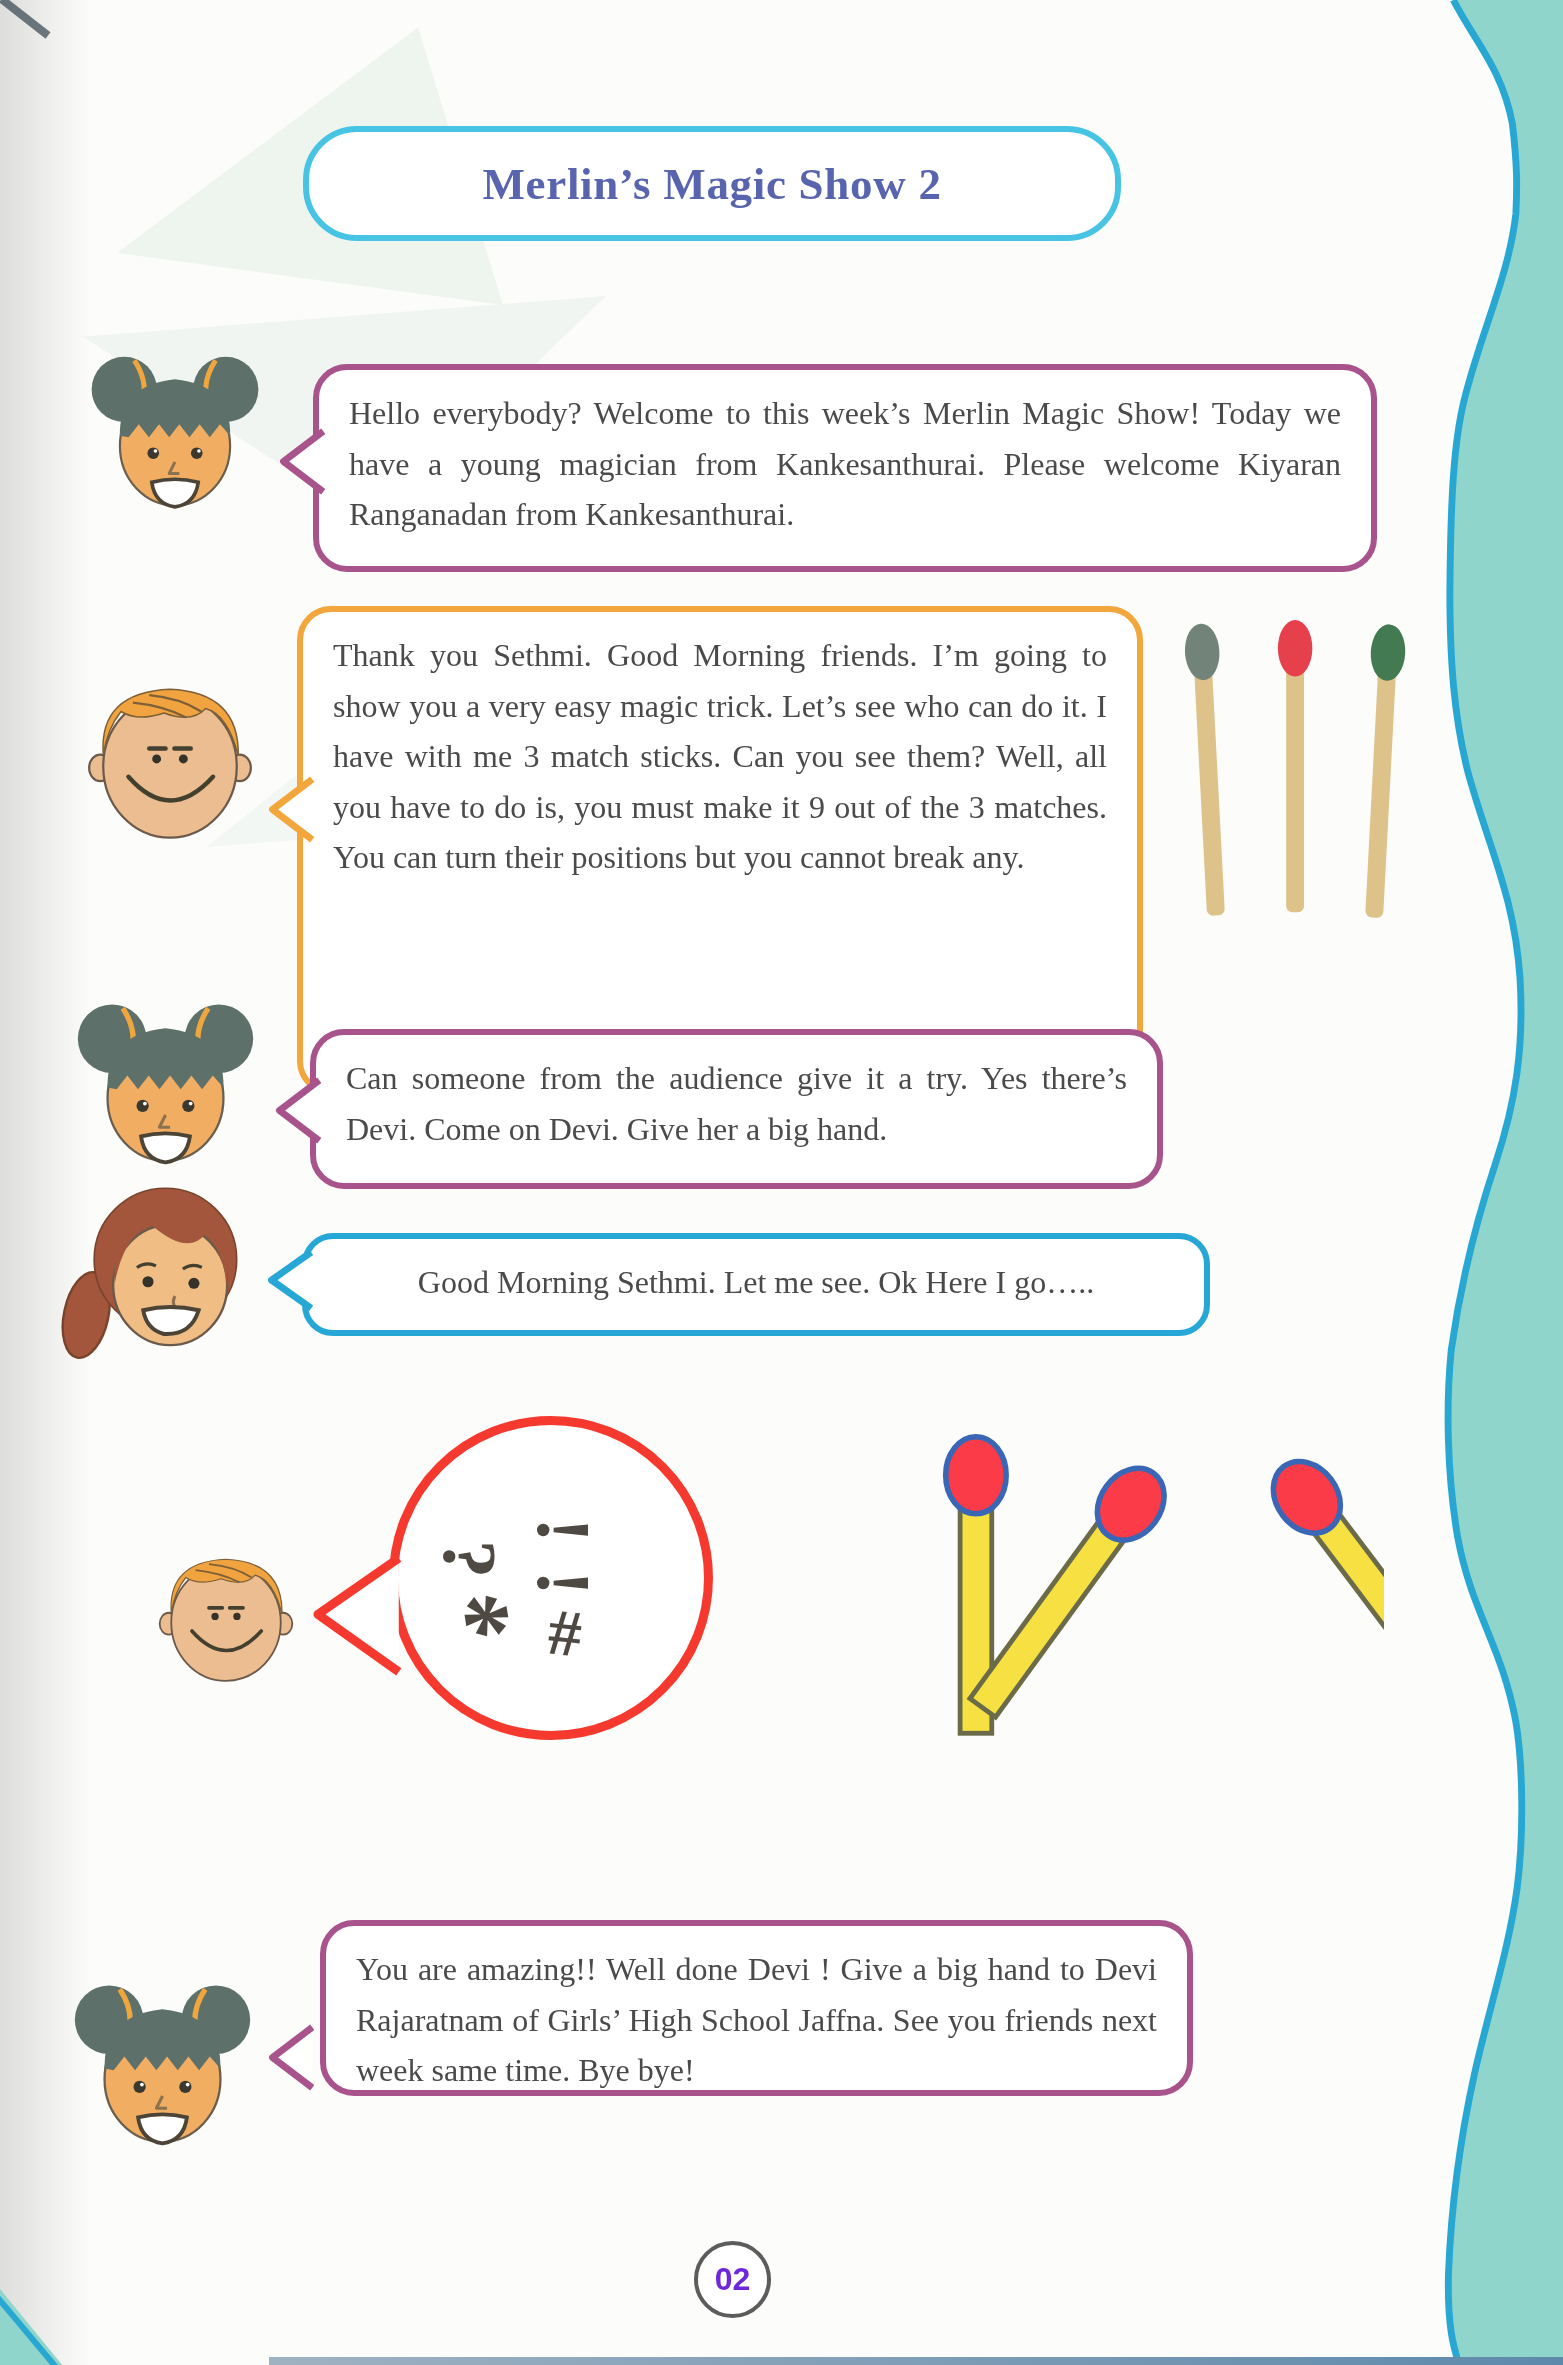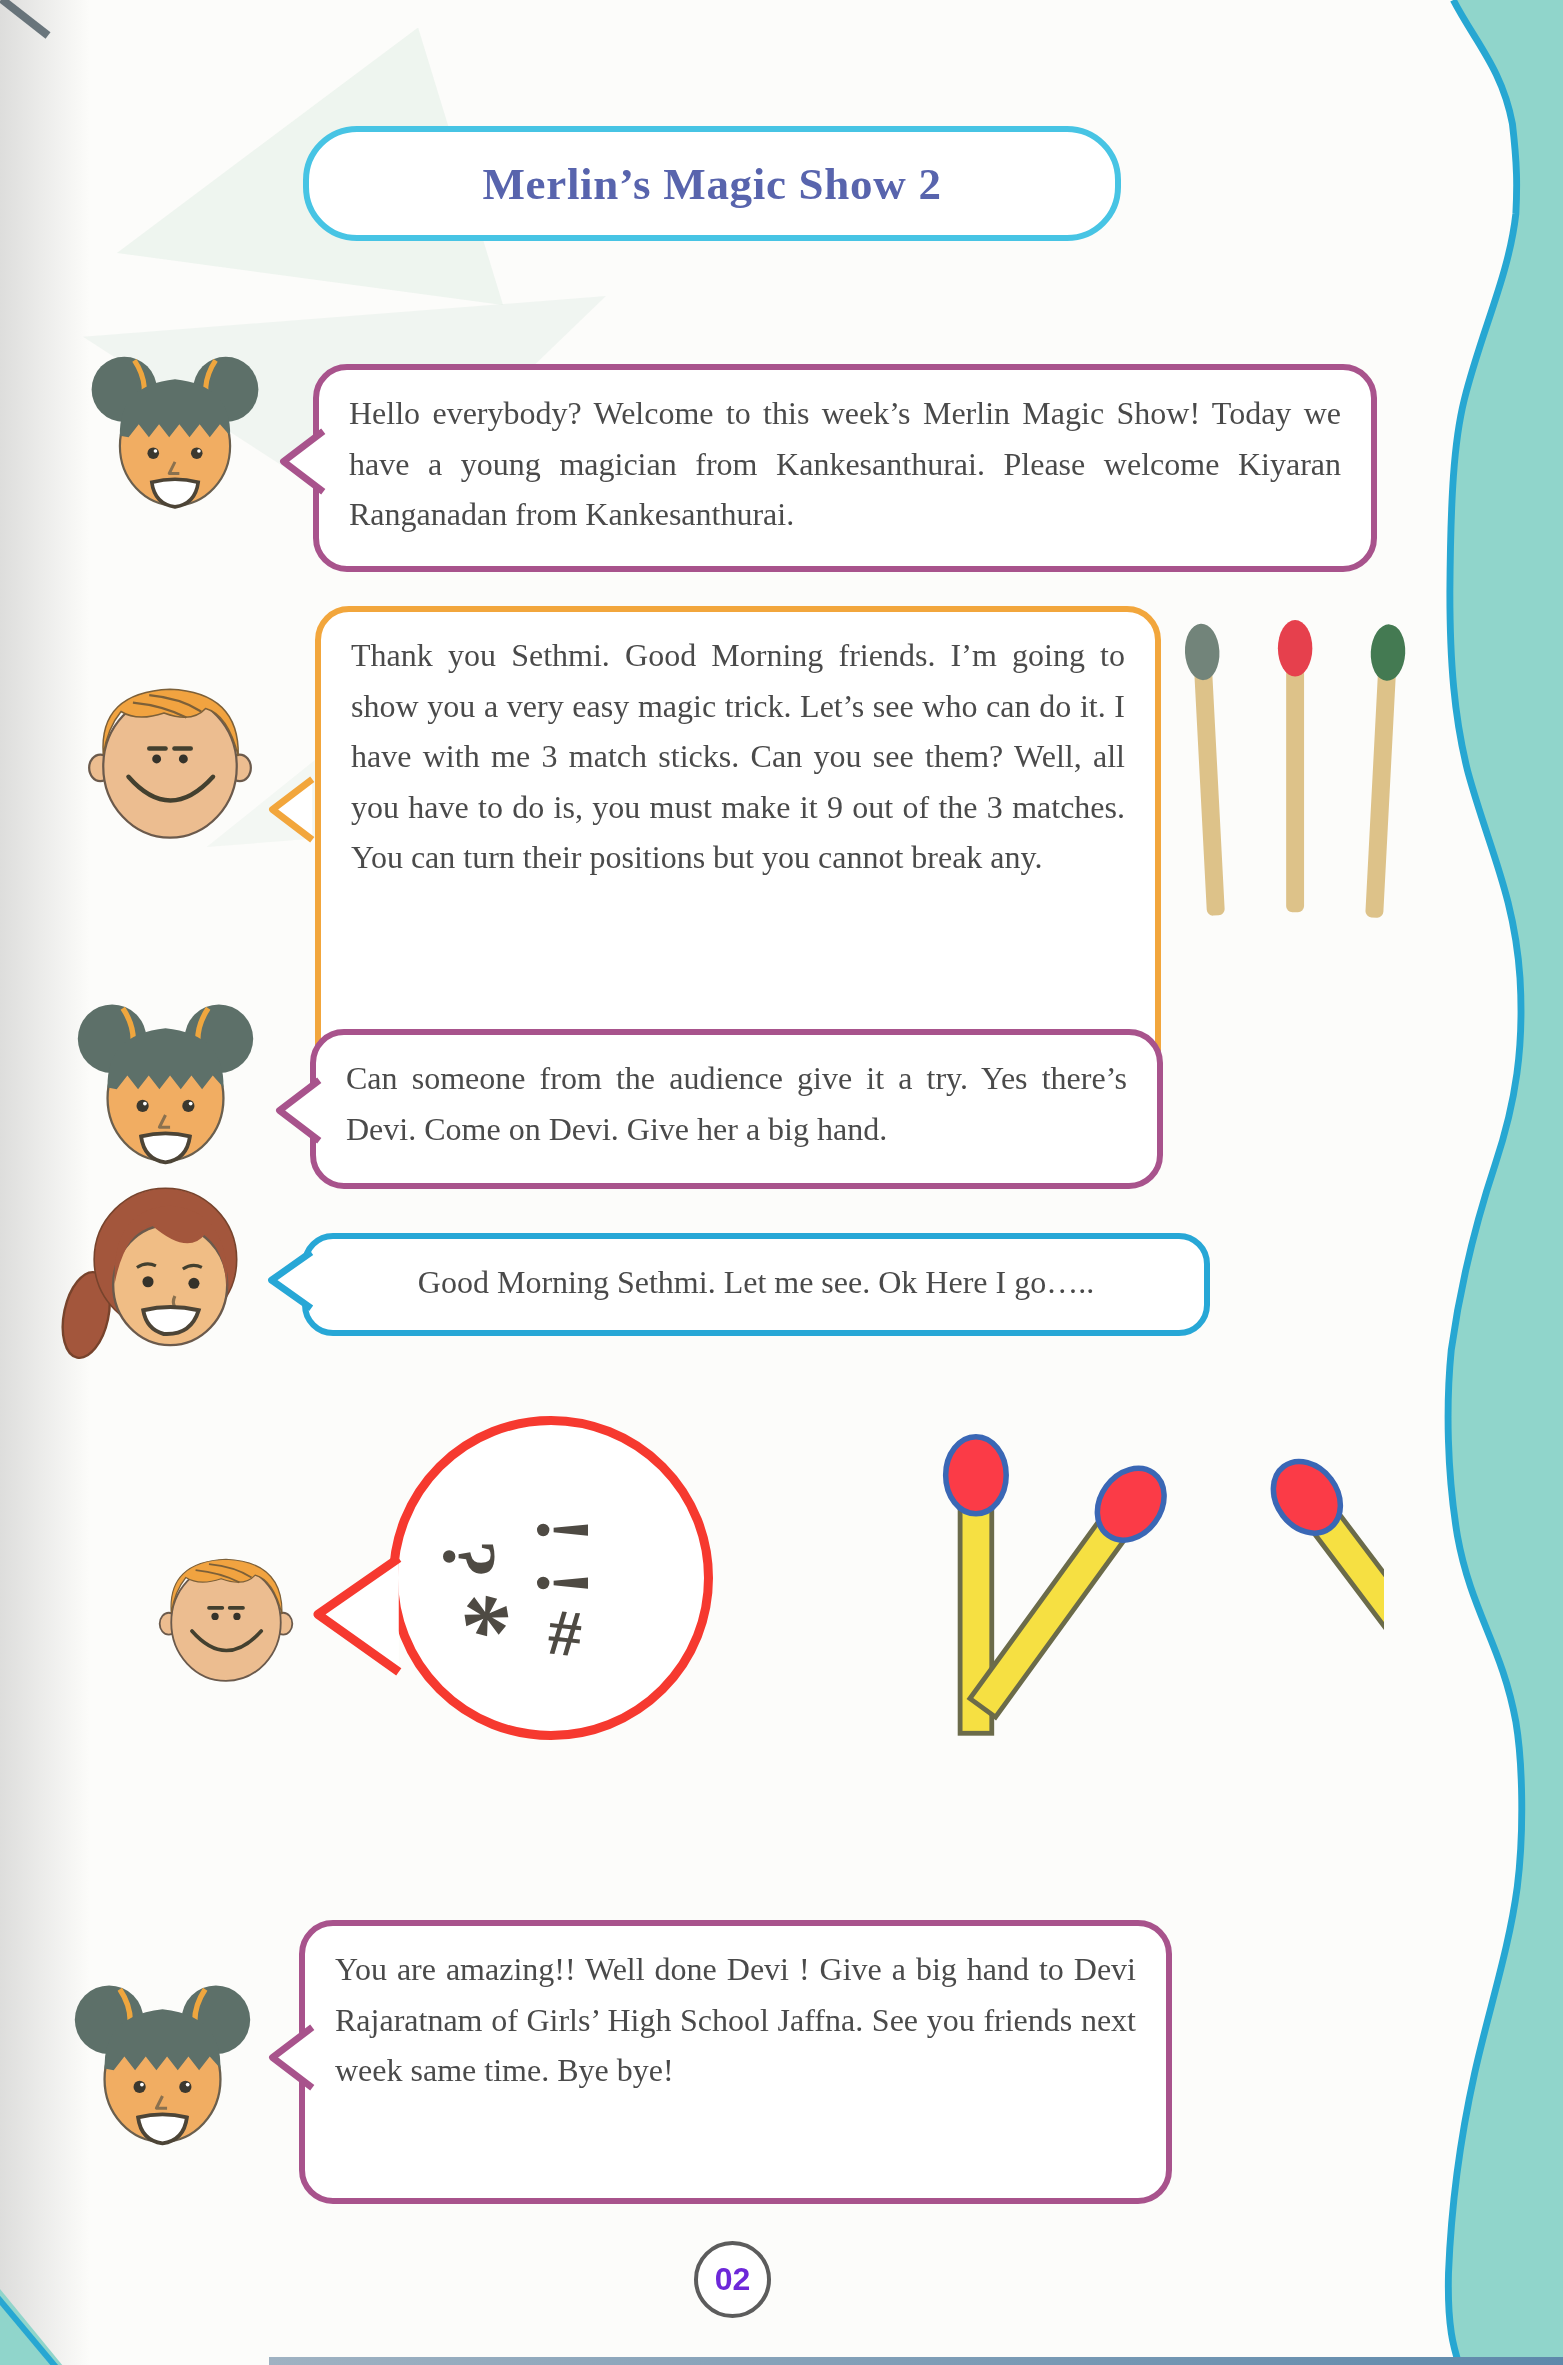--- a/index.html
+++ b/index.html
@@ -138,21 +138,21 @@
       <use href="#av-girl"></use>
     </svg>
 
   <div class="bubble b-plum" style="left:313px;top:364px;width:1064px;height:208px">
     <span>Hello everybody? Welcome to this week’s Merlin Magic Show! Today we have a young magician from Kankesanthurai. Please welcome Kiyaran Ranganadan from Kankesanthurai.</span>
   </div>
   <svg class="tail" style="left:278px;top:427px" width="48" height="69" viewBox="0 0 70 100">
     <path d="M66,6 L8,50 L66,94" fill="#fff" style="stroke:var(--plum)" stroke-width="10" stroke-linejoin="round"></path>
   </svg>
 
-  <div class="bubble b-orange" style="left:315px;top:606px;width:846px;height:489px">
+  <div class="bubble b-orange" style="left:297px;top:606px;width:846px;height:489px">
     <span>Thank you Sethmi. Good Morning friends. I’m going to show you a very easy magic trick. Let’s see who can do it. I have with me 3 match sticks. Can you see them? Well, all you have to do is, you must make it 9 out of the 3 matches. You can turn their positions but you cannot break any.</span>
   </div>
   <svg class="tail" style="left:267px;top:775px" width="48" height="69" viewBox="0 0 70 100">
     <path d="M66,6 L8,50 L66,94" fill="#fff" style="stroke:var(--orange)" stroke-width="10" stroke-linejoin="round"></path>
   </svg>
 
   <svg class="abs" style="left:1171px;top:609px" width="262" height="317" viewBox="0 0 380 460">
     <g transform="rotate(-3 55 250)">
       <rect x="42" y="85" width="26" height="360" rx="9" style="fill:var(--match-stick)"></rect>
       <ellipse cx="55" cy="62" rx="25" ry="41" style="fill:var(--match-gray)"></ellipse>
@@ -200,21 +200,21 @@
     <g transform="rotate(-37 568 92)">
       <rect x="545" y="128" width="46" height="330" style="fill:var(--toy-yellow);stroke:var(--toy-outline)" stroke-width="7"></rect>
       <ellipse cx="568" cy="92" rx="44" ry="56" style="fill:var(--toy-head);stroke:var(--toy-head-outline)" stroke-width="8"></ellipse>
     </g>
     <g transform="rotate(36 312 102)">
       <rect x="289" y="138" width="46" height="330" style="fill:var(--toy-yellow);stroke:var(--toy-outline)" stroke-width="7"></rect>
       <ellipse cx="312" cy="102" rx="44" ry="56" style="fill:var(--toy-head);stroke:var(--toy-head-outline)" stroke-width="8"></ellipse>
     </g>
   </svg>
 
-  <div class="bubble b-plum" style="left:299px;top:1920px;width:873px;height:284px">
+  <div class="bubble b-plum" style="left:320px;top:1920px;width:873px;height:176px">
     <span>You are amazing!! Well done Devi ! Give a big hand to Devi Rajaratnam of Girls’ High School Jaffna. See you friends next week same time. Bye bye!</span>
   </div>
   <svg class="tail" style="left:267px;top:2023px" width="48" height="69" viewBox="0 0 70 100">
     <path d="M66,6 L8,50 L66,94" fill="#fff" style="stroke:var(--plum)" stroke-width="10" stroke-linejoin="round"></path>
   </svg>
 
   <div class="abs page-num">
     <span>02</span>
   </div>
   <div class="abs bottom-strip"></div>

